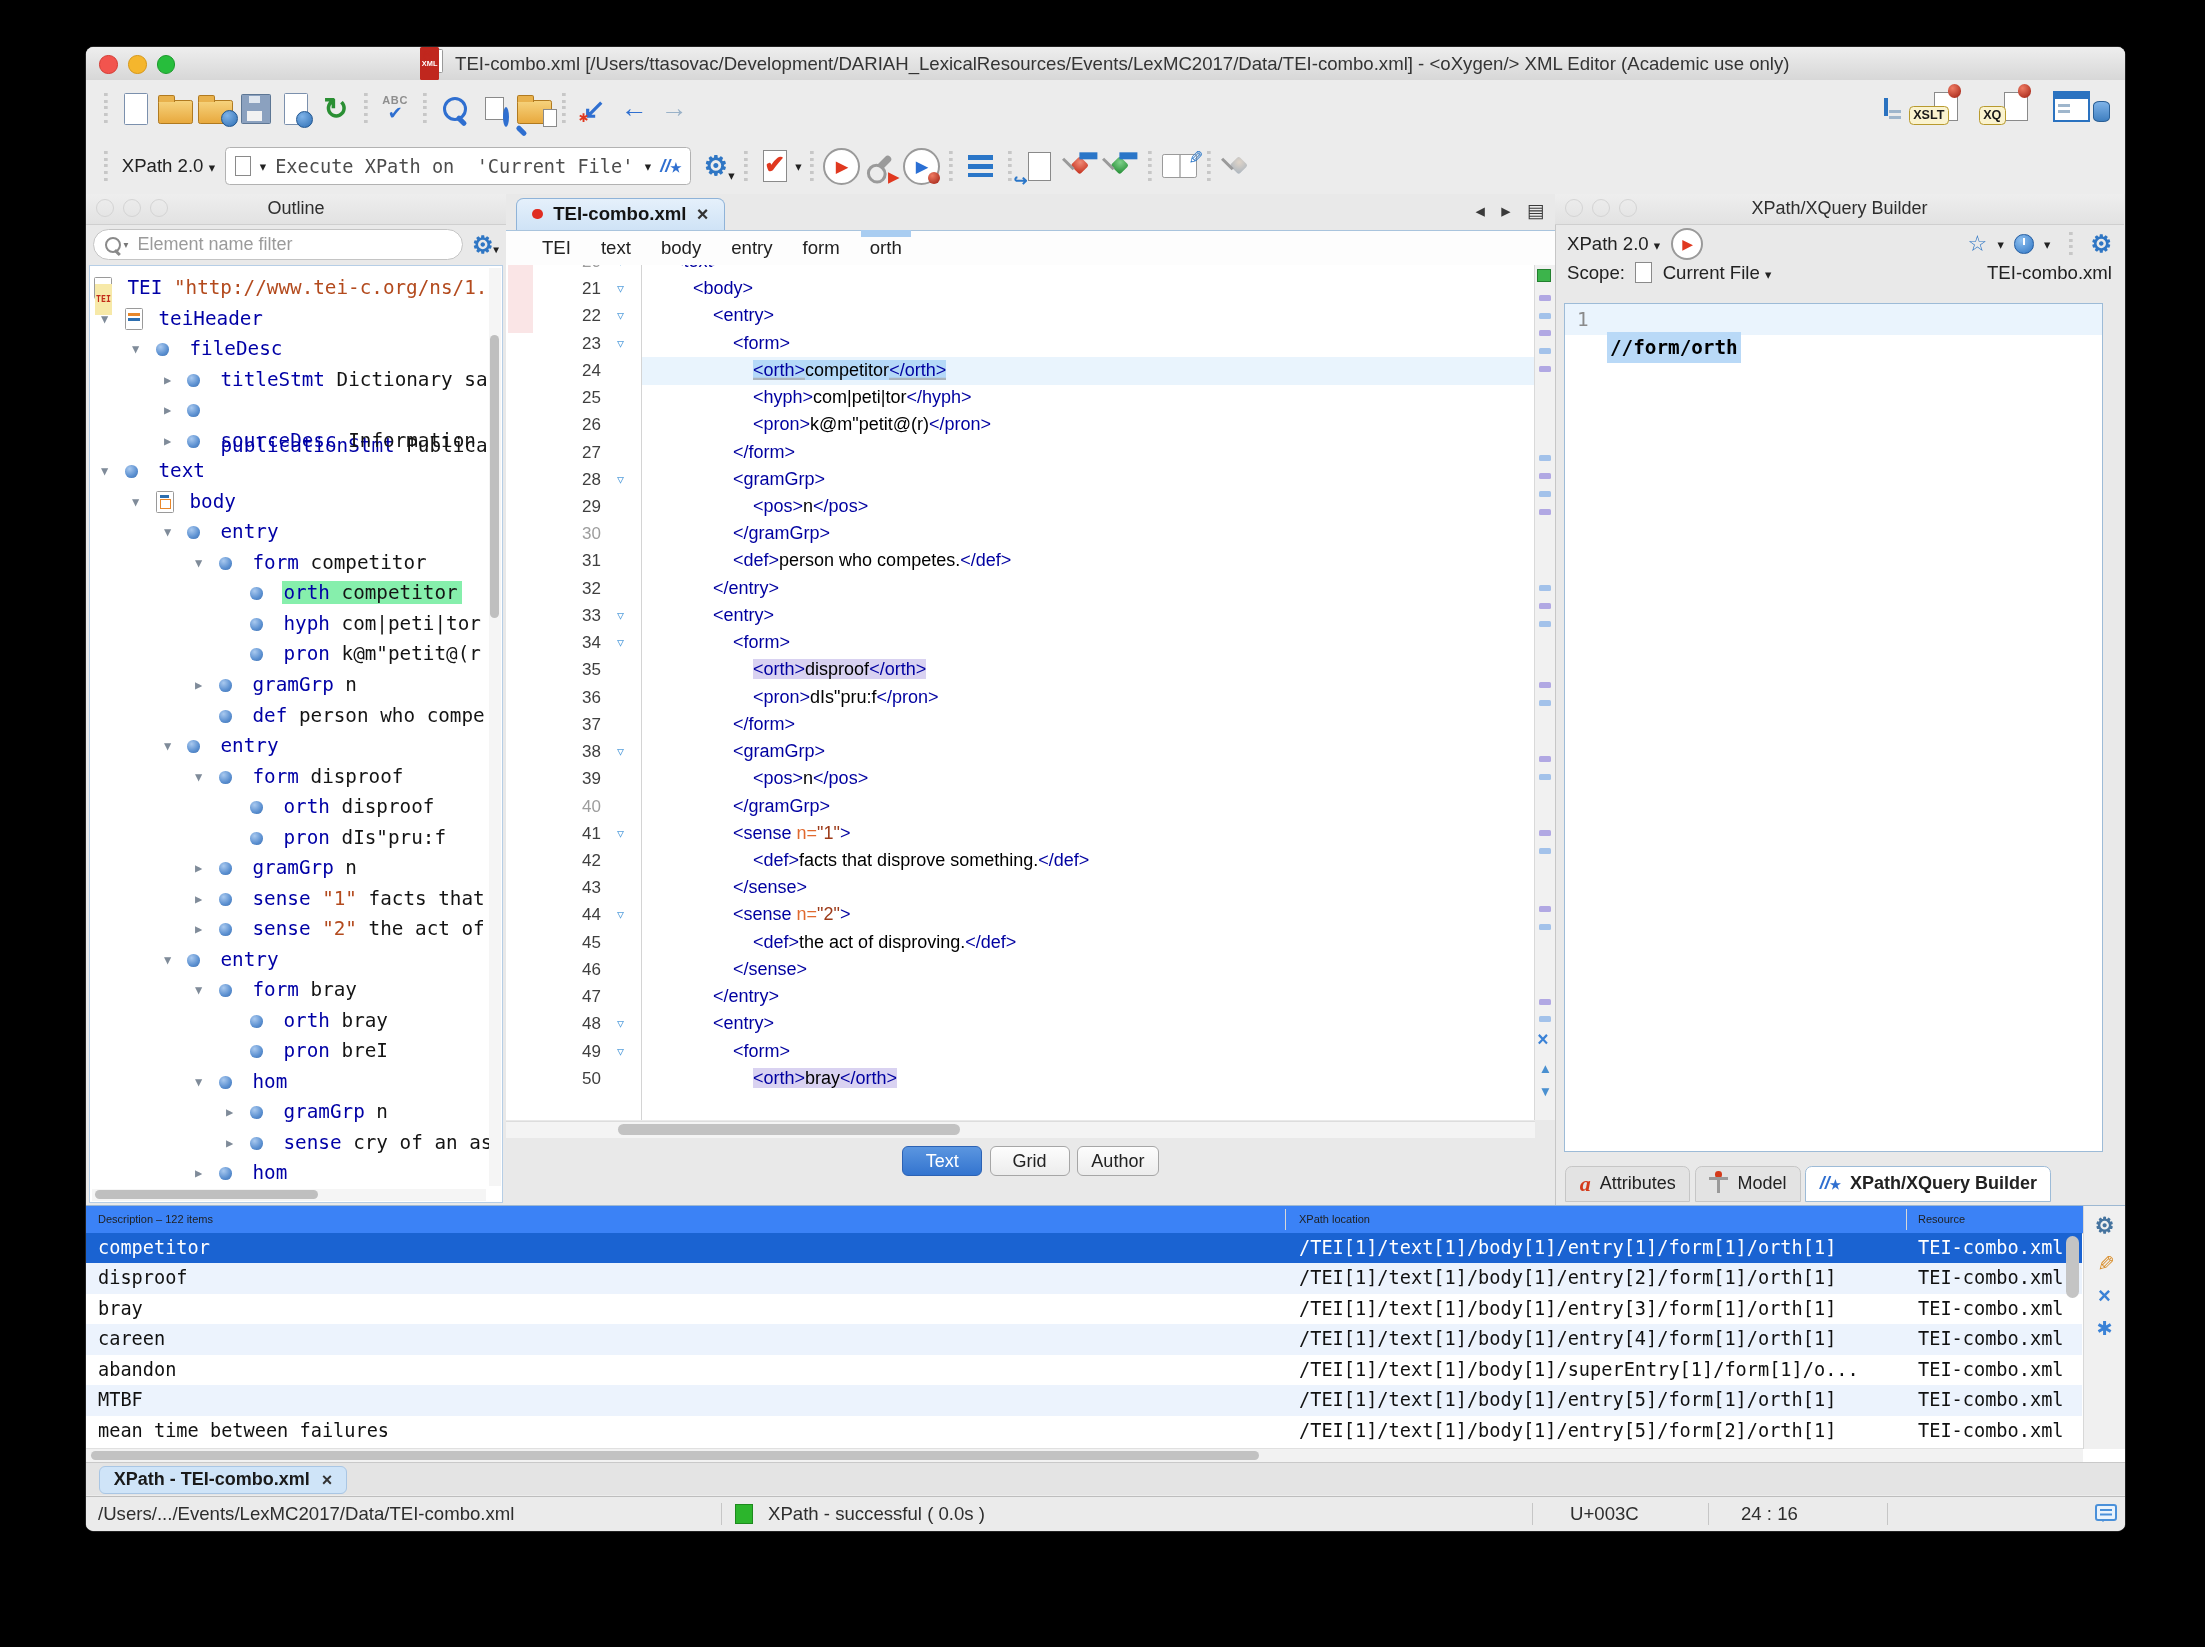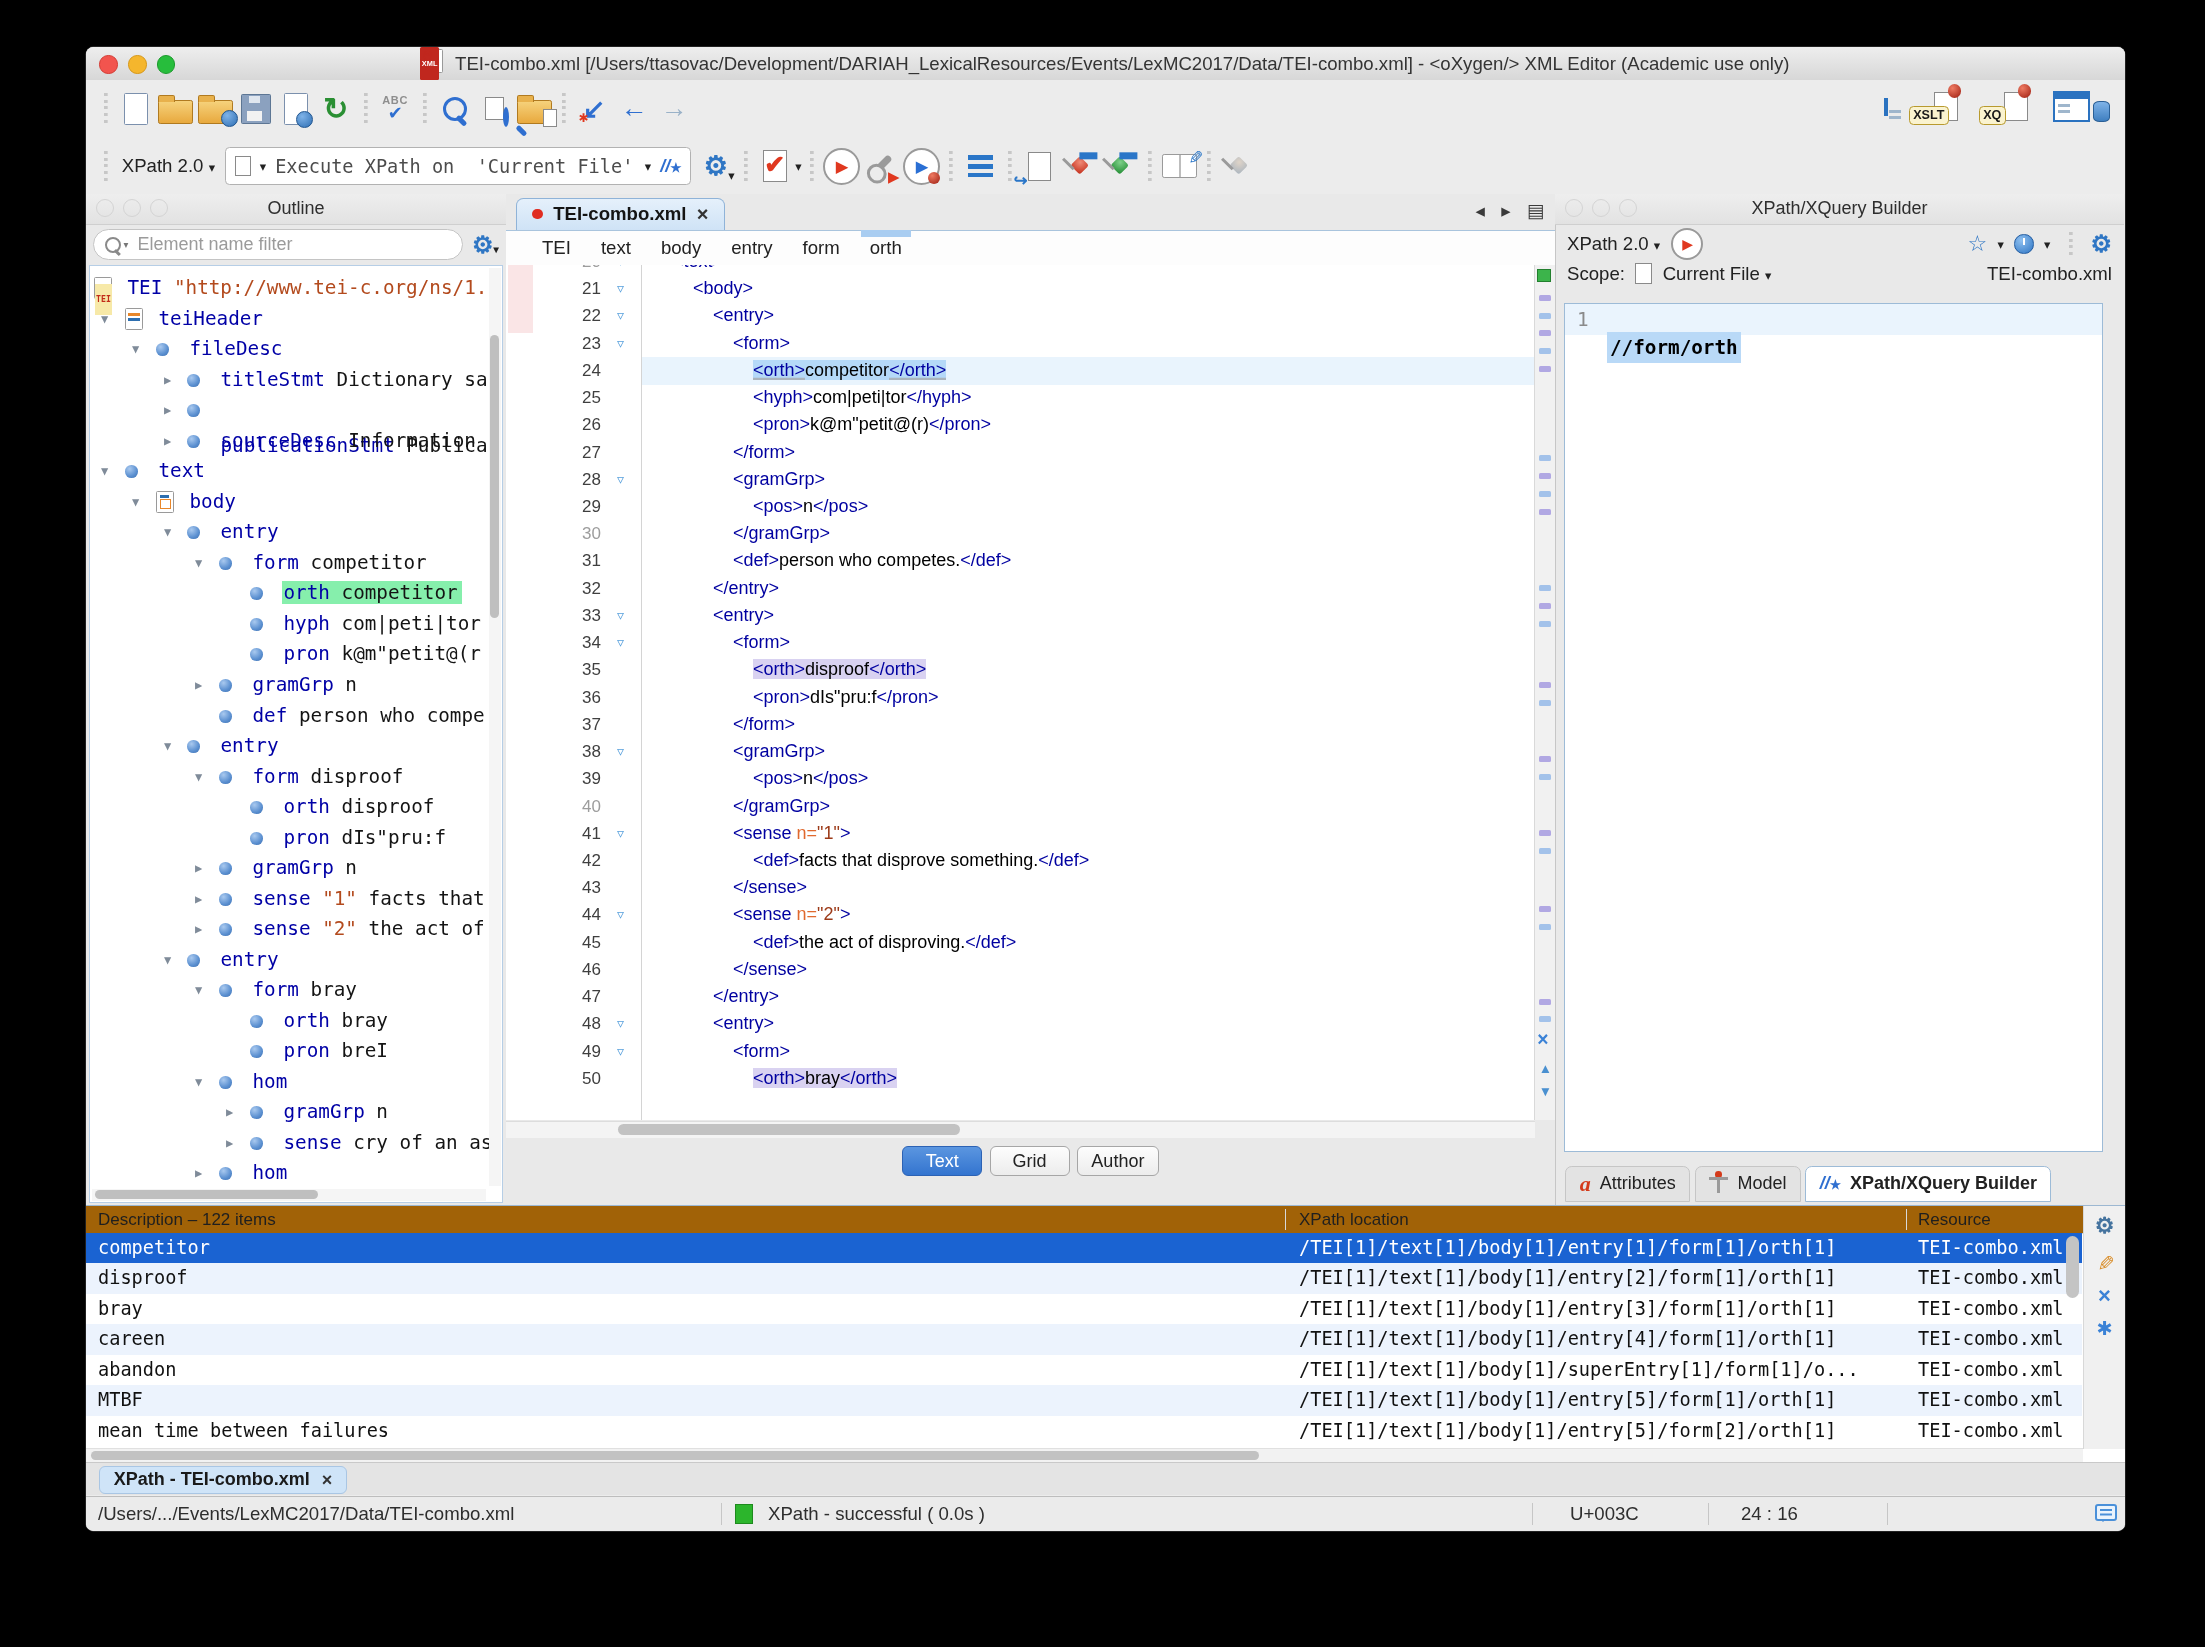--- a/index.html
+++ b/index.html
@@ -185,21 +185,21 @@
   .viewbar{position:absolute;left:0;right:0;bottom:27px;height:33px;display:flex;justify-content:center;gap:7.4px;}
   .vbtn{min-width:80px;height:30px;box-sizing:border-box;border:1.5px solid #a6a6a6;border-radius:6px;
         background:linear-gradient(#fdfdfd,#ececec);font-size:18px;color:#222;
         display:flex;align-items:center;justify-content:center;padding:0 13.4px;}
   .vbtn.active{background:linear-gradient(#5b96e0,#3374cf);border-color:#2c62b4;color:#fff;}
 
   
   .btb{position:absolute;top:30.5px;left:0;right:0;height:39px;display:flex;align-items:center;padding:0 12px;gap:10.4px;
        font-size:18.6px;color:#222;}
   .btb .spacer{flex:1;}
-  .bscope{position:absolute;top:69px;left:0;right:0;height:37px;display:flex;align-items:flex-start;padding:0 12px;gap:10.4px;
+  .bscope{position:absolute;top:60px;left:0;right:0;height:37px;display:flex;align-items:center;padding:0 12px;gap:10.4px;
        font-size:18.6px;color:#222;}
   .bscope .spacer{flex:1;}
   .bedit{position:absolute;top:109px;left:9px;right:21px;bottom:54px;background:#fff;border:1.5px solid #9dbbd7;overflow:hidden;}
   .bxline{position:absolute;top:0;left:0;right:0;height:31px;background:#eaf4fd;line-height:31px;
        font-family:"DejaVu Sans Mono",monospace;font-size:19.3px;}
   .bxnum{position:absolute;left:12px;color:#8a8a8a;}
   .bxexpr{position:absolute;left:42px;font-weight:bold;color:#000;background:#b9d9f7;padding:0 3px;margin-top:28px;}
   .btabs{position:absolute;left:0;right:0;bottom:4.5px;height:40px;display:flex;align-items:flex-end;padding-left:10.4px;gap:4.5px;}
   .btab{height:36px;display:flex;align-items:center;gap:9px;padding:0 13.4px;font-size:18px;color:#222;
        background:#e3e3e3;border:0.7px solid #c6c6c6;border-radius:6.7px 6.7px 0 0;box-sizing:border-box;}
@@ -208,22 +208,22 @@
   .imodel{position:relative;width:19.3px;height:19.3px;}
   .imodel::before{content:"";position:absolute;left:7.4px;top:0;width:3px;height:19.3px;background:#9a9a9a;}
   .imodel::after{content:"";position:absolute;left:0;top:3px;width:19.3px;height:3px;background:#9a9a9a;}
   .imodel i{position:absolute;left:6px;top:-3px;width:6.7px;height:6.7px;border-radius:50%;background:#d43a1a;}
   .iclock{width:19.3px;height:19.3px;border-radius:50%;background:radial-gradient(circle at 35% 30%,#8fc0f0,#2f76c4);
        position:relative;border:1.5px solid #1f5aa0;box-sizing:border-box;}
   .iclock::after{content:"";position:absolute;left:7.4px;top:3px;width:2.2px;height:6.7px;background:#fff;}
 
   
   .results{position:absolute;top:1158px;left:0;width:2039px;height:257px;background:#fff;border-top:1.5px solid #9db8d2;box-sizing:border-box;}
-  .rhead{position:absolute;top:0;left:0;right:0;height:27px;background:#a16207;border-bottom:0.7px solid #d4d4d4;
-       font-size:17px;color:#1f1f1f;line-height:27px;}
+  .rhead{position:absolute;top:0;left:0;right:0;height:27px;background:#3b82f6;border-bottom:0.7px solid #d4d4d4;
+       font-size:11px;color:#1f1f1f;line-height:27px;}
   .rhead .h1{position:absolute;left:12px;} .rhead .h2{position:absolute;left:1213px;} .rhead .h3{position:absolute;left:1832px;}
   .rhead .vsep{position:absolute;top:3px;bottom:3px;width:0.7px;background:#d8d8d8;}
   .rrow{position:absolute;left:0;right:43px;height:30.5px;line-height:30.5px;white-space:nowrap;overflow:hidden;
        font-family:"DejaVu Sans Mono",monospace;font-size:18.6px;color:#111;}
   .rrow.stripe{background:#ecf3fd;}
   .rrow.sel{background:#1a63d2;color:#fff;}
   .rrow span{position:absolute;}
   .rc1{left:12px;} .rc2{left:1213px;} .rc3{left:1832px;}
   .rstrip{position:absolute;top:0;bottom:12.6px;right:0;width:42px;background:#f0f0f0;border-left:0.7px solid #d8d8d8;
        display:flex;flex-direction:column;align-items:center;gap:12px;padding-top:7.4px;box-sizing:border-box;}

